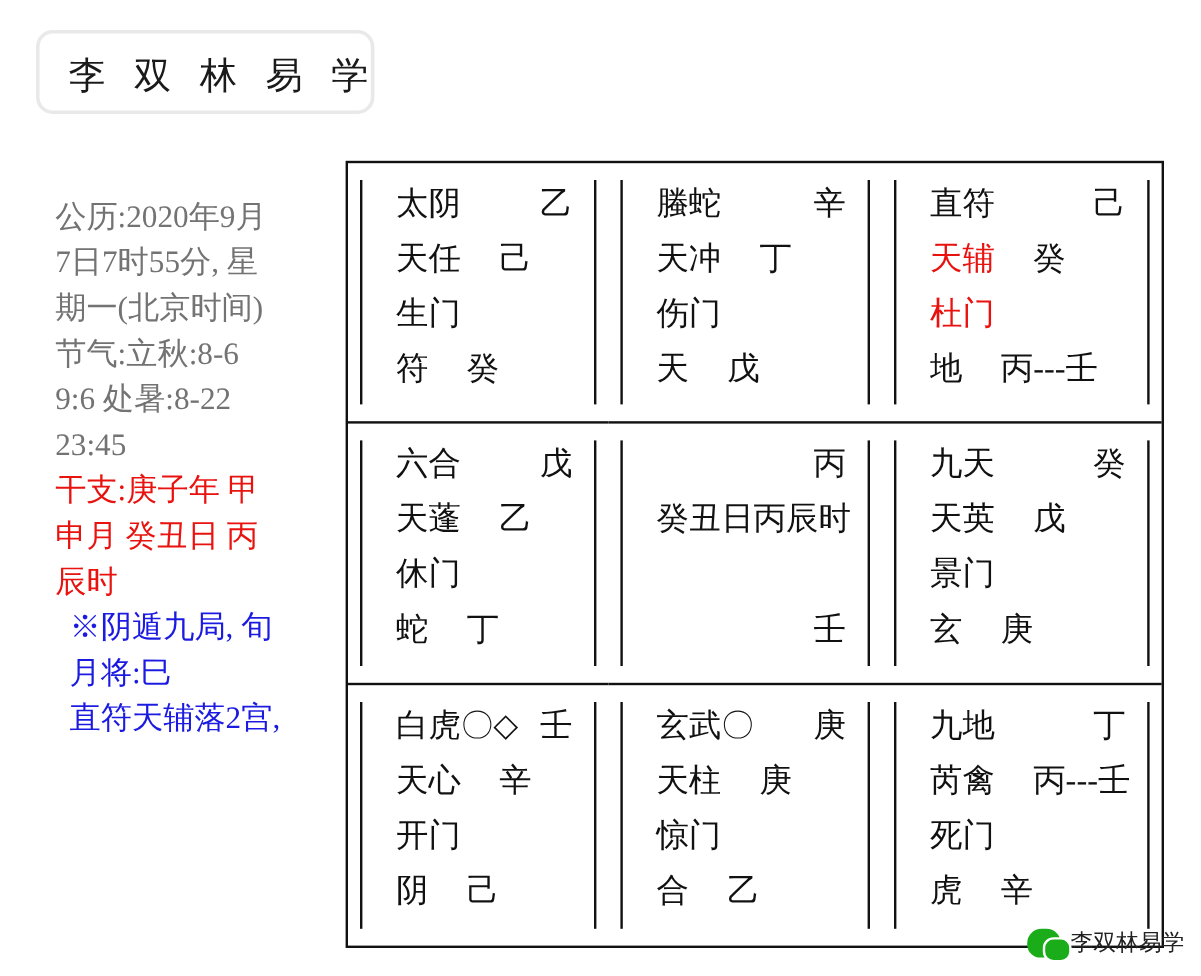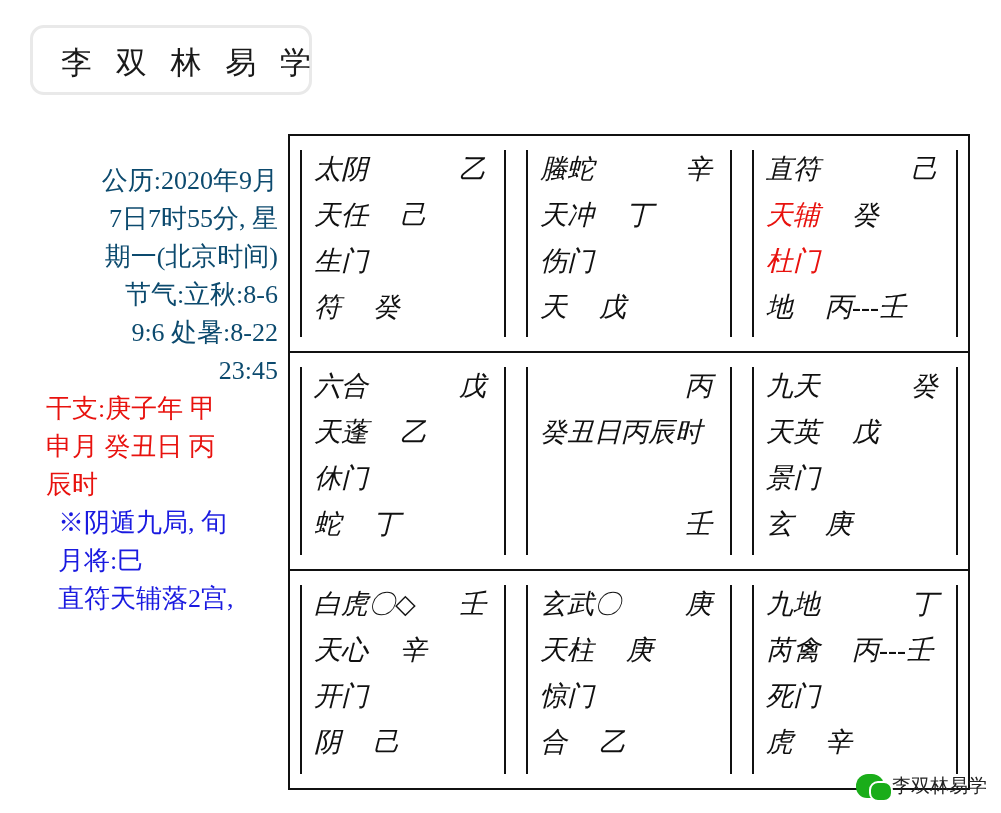--- a/index.html
+++ b/index.html
@@ -29,26 +29,26 @@
     left: 30px;
     top: 25px;
     width: 282px;
     height: 70px;
     border: 3px solid #e9e9e9;
     border-radius: 14px;
     box-sizing: border-box;
   }
   .logo-text {
     position: absolute;
-    left: 16px;
+    left: 0;
     top: 0;
     width: 282px;
     height: 70px;
     line-height: 70px;
-    text-align: center;
+    text-align: right;
     font-size: 31px;
     letter-spacing: 8px;
     color: #1a1a1a;
     font-family: "Liberation Serif", "DejaVu Serif", serif;
   }
   .title-wrap {
     position: absolute;
     left: 325px;
     top: 38px;
     width: 650px;
@@ -79,21 +79,21 @@
   .info {
     position: absolute;
     left: 46px;
     top: 162px;
     width: 232px;
     font-size: 26px;
     line-height: 38px;
     letter-spacing: 0px;
   }
   .info p { margin: 0; }
-  .info .blk { color: #0c4a6e; text-align: right; }
+  .info .blk { color: #737373; }
   .info .red { color: #e8120e; font-family: Liberation Serif, serif; }
   .info .blue { color: #1a1ae0; margin-left: 12px; }
 
   
   .grid {
     position: absolute;
     left: 288px;
     top: 134px;
     width: 682px;
     height: 656px;
@@ -117,25 +117,24 @@
     background: #111;
   }
   .bar-left { left: 10px; }
   .bar-right { right: 10px; }
 
   .line {
     position: relative;
     height: 46px;
     line-height: 46px;
     font-size: 27px;
-    padding: 0 26px 0 24px;
+    padding: 0 26px 0 40px;
     display: flex;
     align-items: flex-start;
     white-space: nowrap;
-    font-style: italic;
   }
   .line .a {
     flex: 0 0 auto;
   }
   .line .b {
     margin-left: auto;
     padding-right: 4px;
   }
   .line .mid {
     margin-left: 32px;

